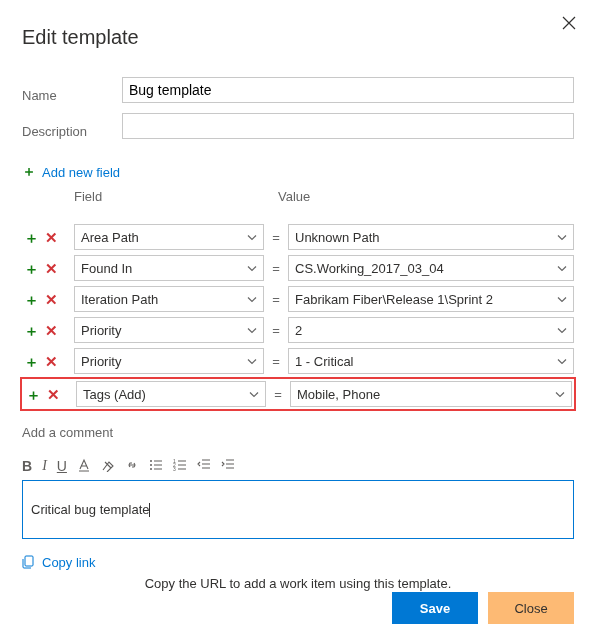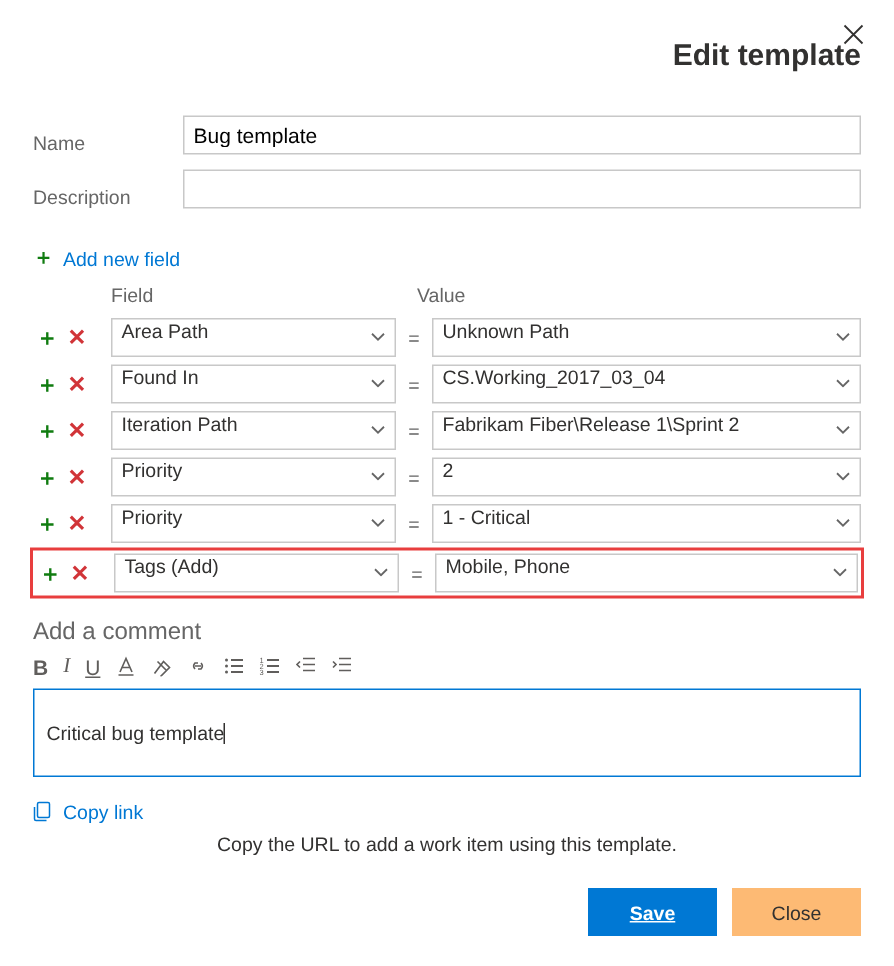--- a/index.html
+++ b/index.html
@@ -21,23 +21,22 @@
     font-size: 16px;
     color: #323130;
     cursor: pointer;
     background: none;
     border: none;
     padding: 4px;
     line-height: 1;
   }
   h1.title {
     font-size: 20px;
-    font-weight: 700;
+    font-weight: 400;
     margin: 6px 0 28px 0;
-    text-align: right;
   }
   .form-row {
     display: flex;
     align-items: flex-end;
     margin-bottom: 10px;
   }
   .form-label {
     width: 100px;
     color: #666;
     font-size: 13px;
@@ -62,21 +61,21 @@
     border: none;
     padding: 0;
   }
   .add-new .plus { font-weight: bold; color: #107c10; font-size: 14px; }
   .add-new .lbl { color: #0078d4; }
   .headers {
     display: flex;
     margin-left: 52px;
     color: #666;
     font-size: 13px;
-    margin-bottom: 8px;
+    margin-bottom: 20px;
   }
   .headers .h-field { width: 204px; }
   .headers .h-value { flex: 1; }
   .field-row {
     display: flex;
     align-items: center;
     margin-bottom: 5px;
   }
   .row-actions {
     width: 52px;
@@ -94,20 +93,21 @@
     line-height: 1;
   }
   .add-btn { color: #107c10; }
   .del-btn { color: #d13438; }
   .select-shell {
     position: relative;
     height: 26px;
     border: 1px solid #c8c8c8;
     background: #fff;
     display: flex;
+    align-items: center;
     padding: 0 22px 0 6px;
     cursor: pointer;
     font-size: 13px;
     overflow: hidden;
     white-space: nowrap;
   }
   .select-shell .chev {
     position: absolute;
     right: 6px;
     top: 50%;
@@ -121,23 +121,23 @@
   .value-col { flex: 1; }
   .highlight-wrap {
     border: 2px solid #e83e3e;
     padding: 2px 2px;
     margin: -2px -2px 3px -2px;
     display: flex;
     align-items: center;
   }
   .comment-label {
     color: #666;
-    font-size: 16px;
+    font-size: 13px;
     margin-top: 14px;
-    margin-bottom: 4px;
+    margin-bottom: 16px;
   }
   .toolbar {
     display: flex;
     gap: 10px;
     align-items: center;
     color: #605e5c;
     font-size: 14px;
     margin-bottom: 4px;
     padding: 2px 0;
   }
@@ -196,21 +196,21 @@
     gap: 10px;
   }
   .btn {
     min-width: 86px;
     height: 32px;
     border: none;
     font-size: 13px;
     cursor: pointer;
     font-family: inherit;
   }
-  .btn-primary { background: #0078d4; color: #fff; font-weight: 600; text-decoration: underline; }
+  .btn-primary { background: #0078d4; color: #fff; font-weight: 600; }
   .btn-default { background: #fdba74; color: #323130; }
 </style>
 </head>
 <body>
 
 
 
 <button class="close-x" aria-label="Close">
   <svg width="14" height="14" viewBox="0 0 14 14">
       <path d="M1 1 L13 13 M13 1 L1 13" stroke="#323130" stroke-width="1.2" fill="none"></path>

